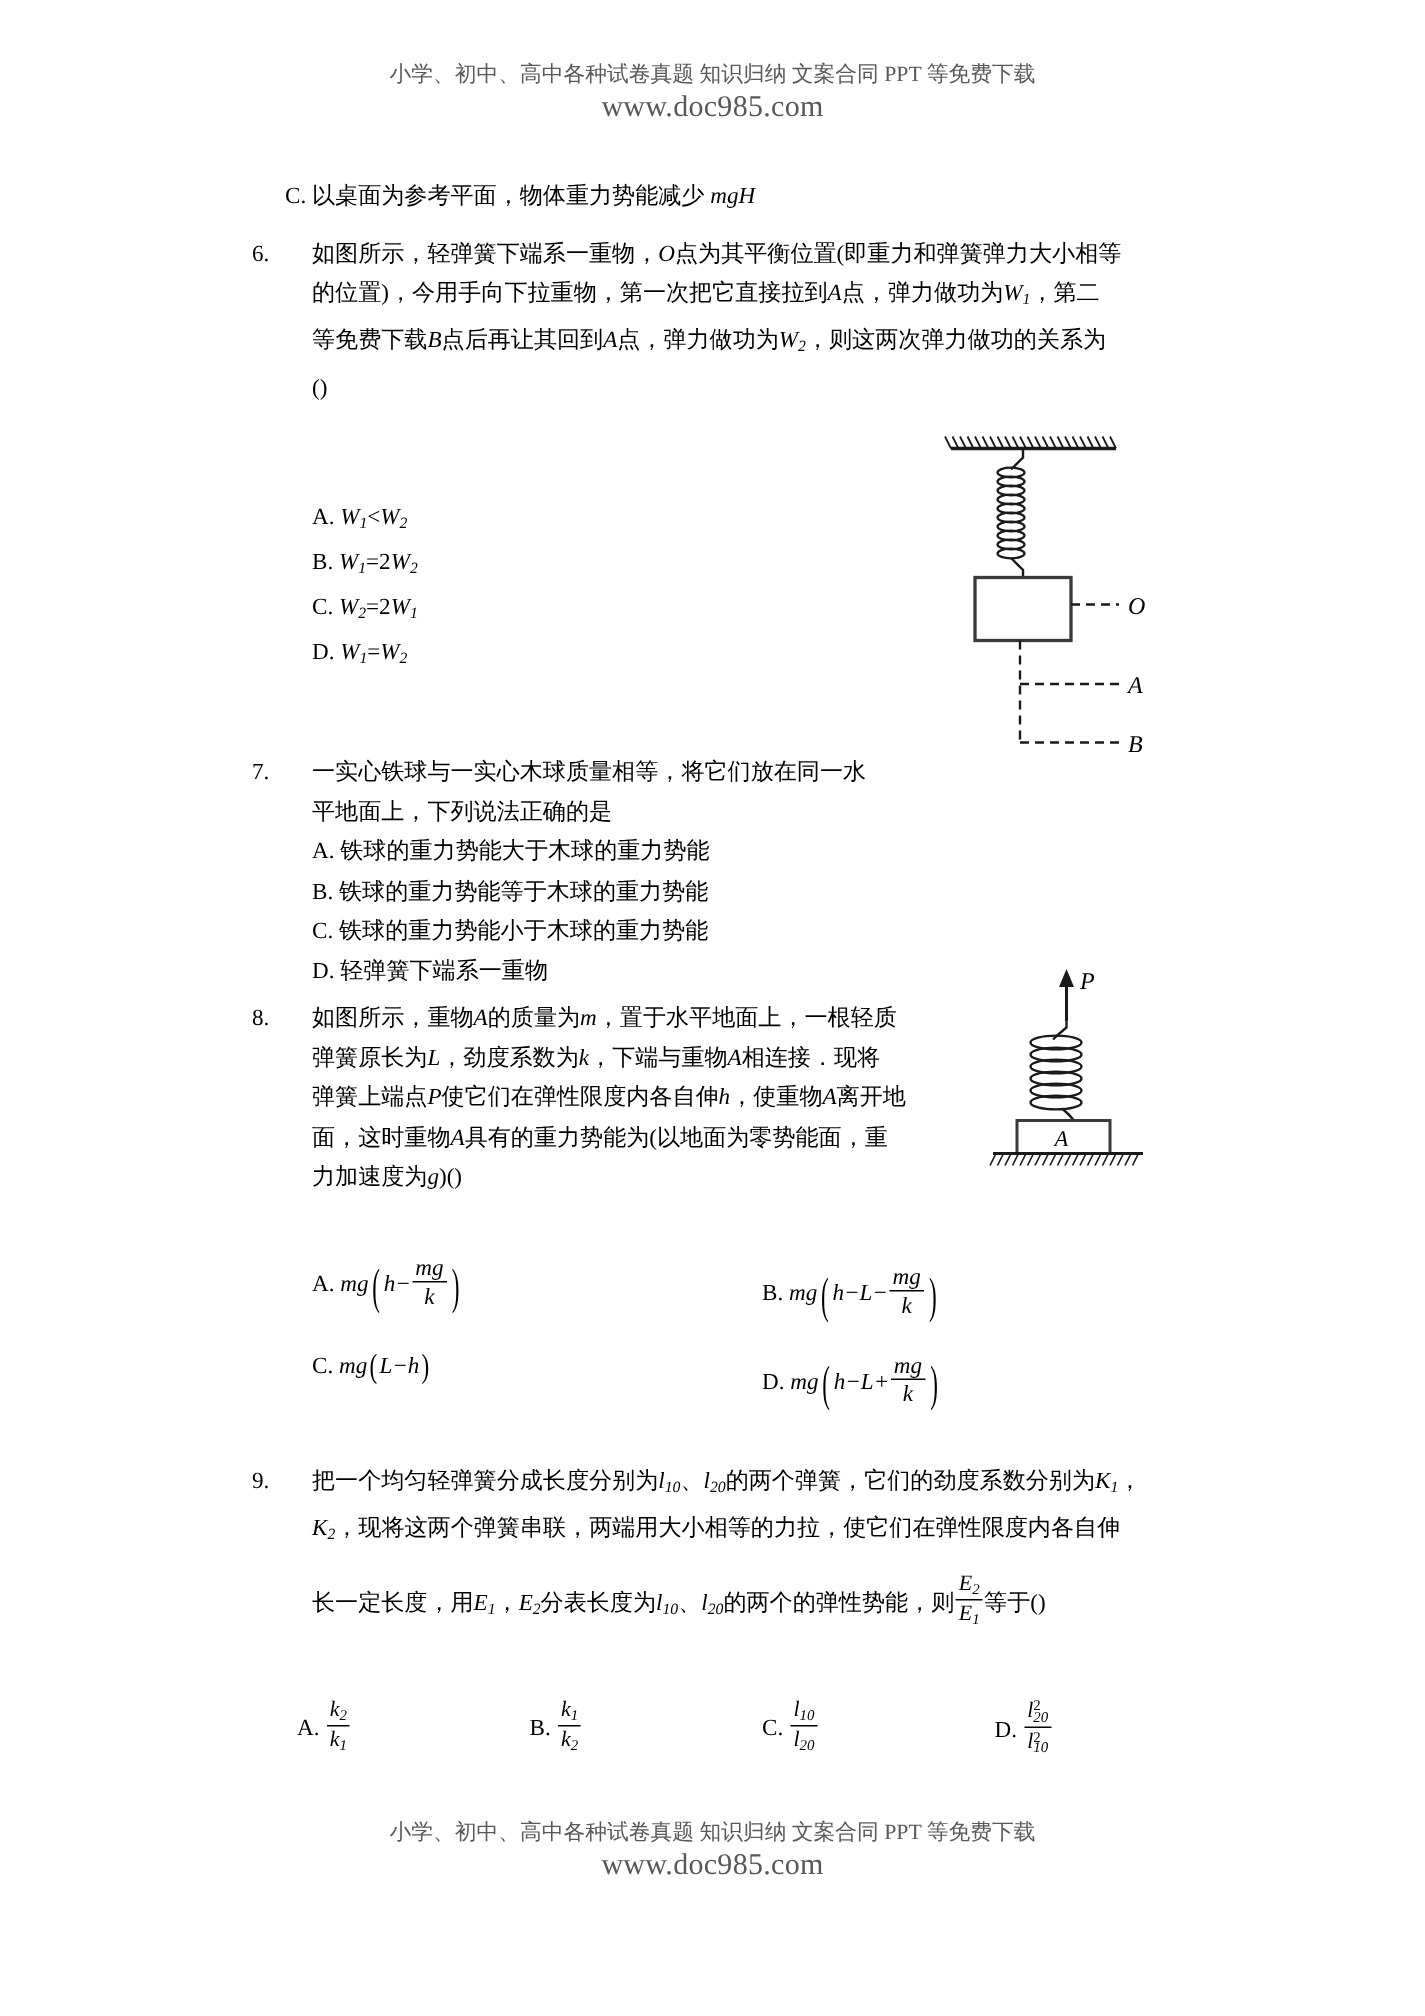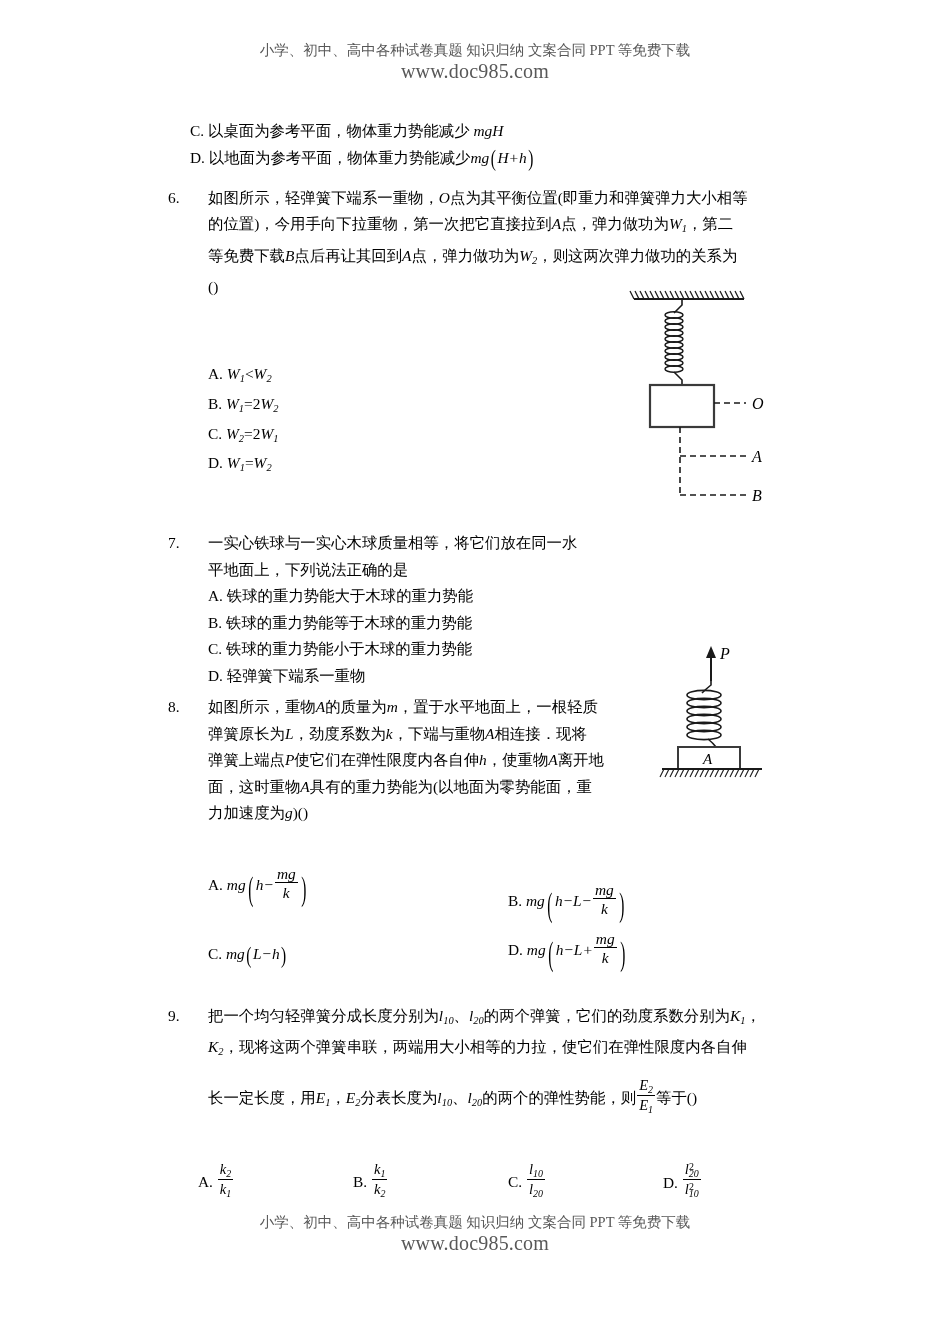--- a/index.html
+++ b/index.html
@@ -171,24 +171,20 @@
     <div>小学、初中、高中各种试卷真题 知识归纳  文案合同  PPT 等免费下载</div>
     <div class="line2">www.doc985.com</div>
   </div>
 
   <div class="content">
 
     <div class="opt-top">
       <span>C.</span>
       <span>以桌面为参考平面，物体重力势能减少</span>
       <i>mgH</i>
-    </div>
-    <div class="opt-top">
-      <span>D.</span>
-      <span>以地面为参考平面，物体重力势能减少</span><i>mg</i><span class="paren paren-sm">(</span><i>H+h</i><span class="paren paren-sm">)</span>
     </div>
 
     <div class="qblock" style="margin-top:12px;">
       <div class="qnum">6.</div>
       <div class="qbody">
         <div class="ln"><span>如图所示，轻弹簧下端系一重物，</span><i>O</i><span>点为其平衡位置(即重力和弹簧弹力大小相等</span></div>
         <div class="ln"><span>的位置)，今用手向下拉重物，第一次把它直接拉到</span><i>A</i><span>点，弹力做功为</span><i>W</i><sub>1</sub><span>，第二</span></div>
         <div class="ln"><span>等免费下载</span><i>B</i><span>点后再让其回到</span><i>A</i><span>点，弹力做功为</span><i>W</i><sub>2</sub><span>，则这两次弹力做功的关系为</span></div>
         <div class="ln">()</div>
       </div>
@@ -226,25 +222,25 @@
         <div class="ln"><span>面，这时重物</span><i>A</i><span>具有的重力势能为(以地面为零势能面，重</span></div>
         <div class="ln"><span>力加速度为</span><i>g</i><span>)()</span></div>
       </div>
     </div>
 
     <div class="optgrid2" style="height:120px; margin-top:38px;">
       <div class="cell" style="left:0px; top:0px;">
         <span>A.</span>
         <i>mg</i><span class="paren">(</span><i>h−</i><span class="frac frac-big"><i class="num">mg</i><i class="den">k</i></span><span class="paren">)</span>
       </div>
-      <div class="cell" style="left:300px; top:16px;">
+      <div class="cell" style="left:300px; top:6px;">
         <span>B.</span>
         <i>mg</i><span class="paren">(</span><i>h−L−</i><span class="frac frac-big"><i class="num">mg</i><i class="den">k</i></span><span class="paren">)</span>
       </div>
-      <div class="cell" style="left:0px; top:80px;text-align:center;">
+      <div class="cell" style="left:0px; top:65px;text-align:center;">
         <span>C.</span>
         <i>mg</i><span class="paren paren-sm">(</span><i>L−h</i><span class="paren paren-sm">)</span>
       </div>
       <div class="cell" style="left:300px; top:65px;">
         <span>D.</span>
         <i>mg</i><span class="paren">(</span><i>h−L+</i><span class="frac frac-big"><i class="num">mg</i><i class="den">k</i></span><span class="paren">)</span>
       </div>
     </div>
 
     <div class="qblock" style="margin-top:18px;">

